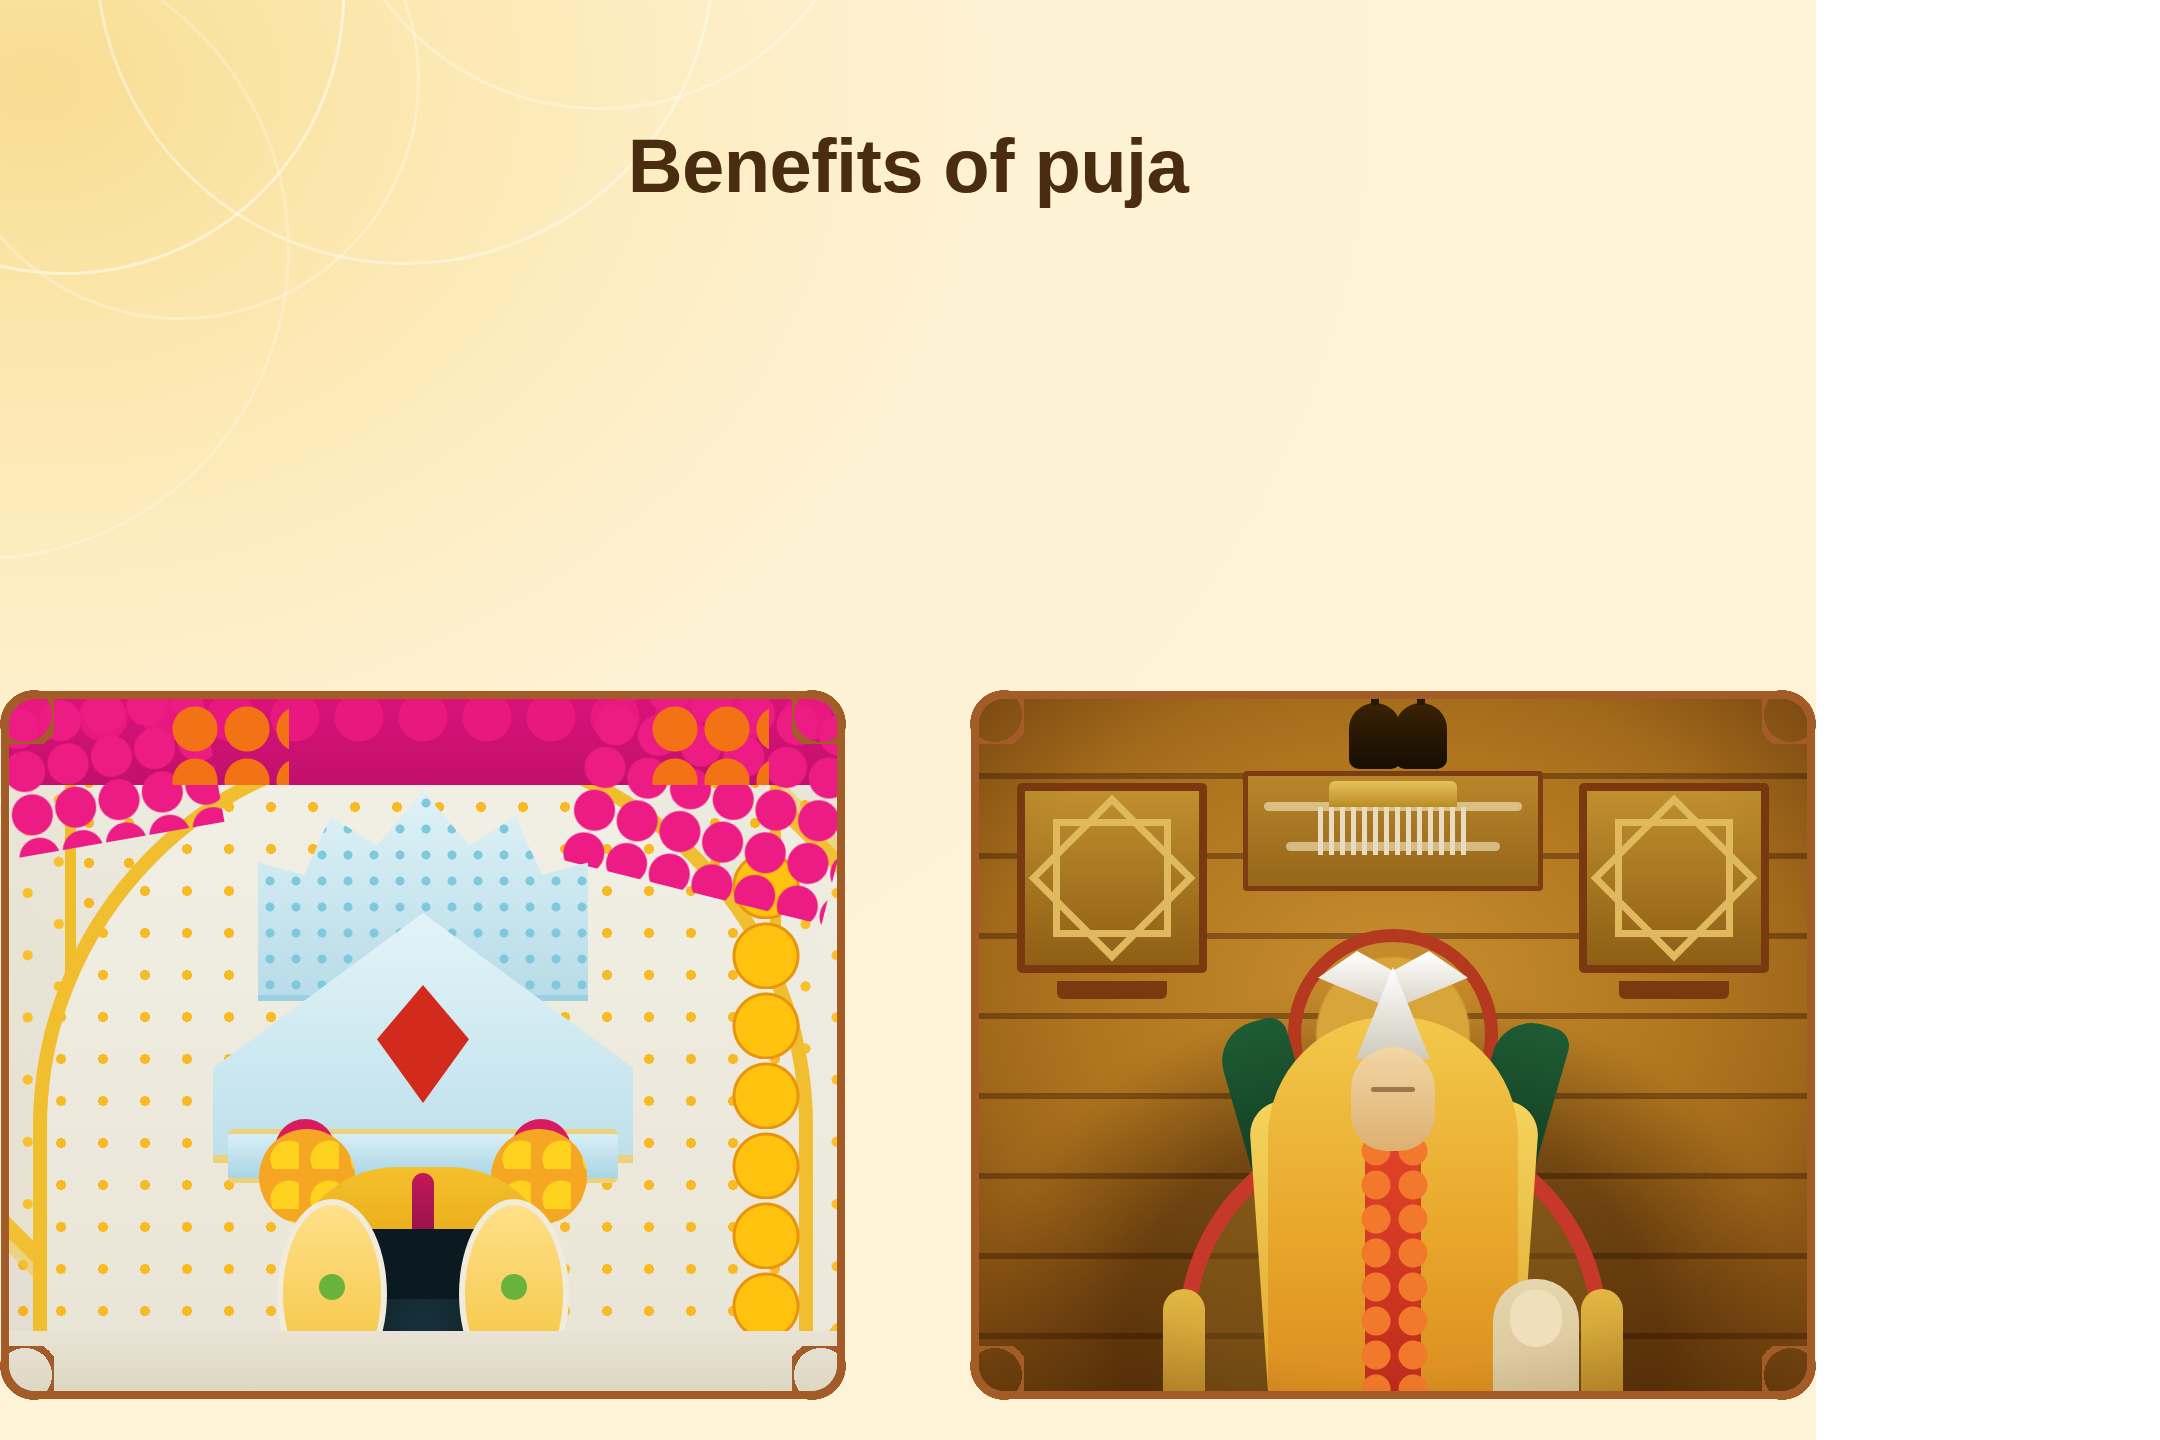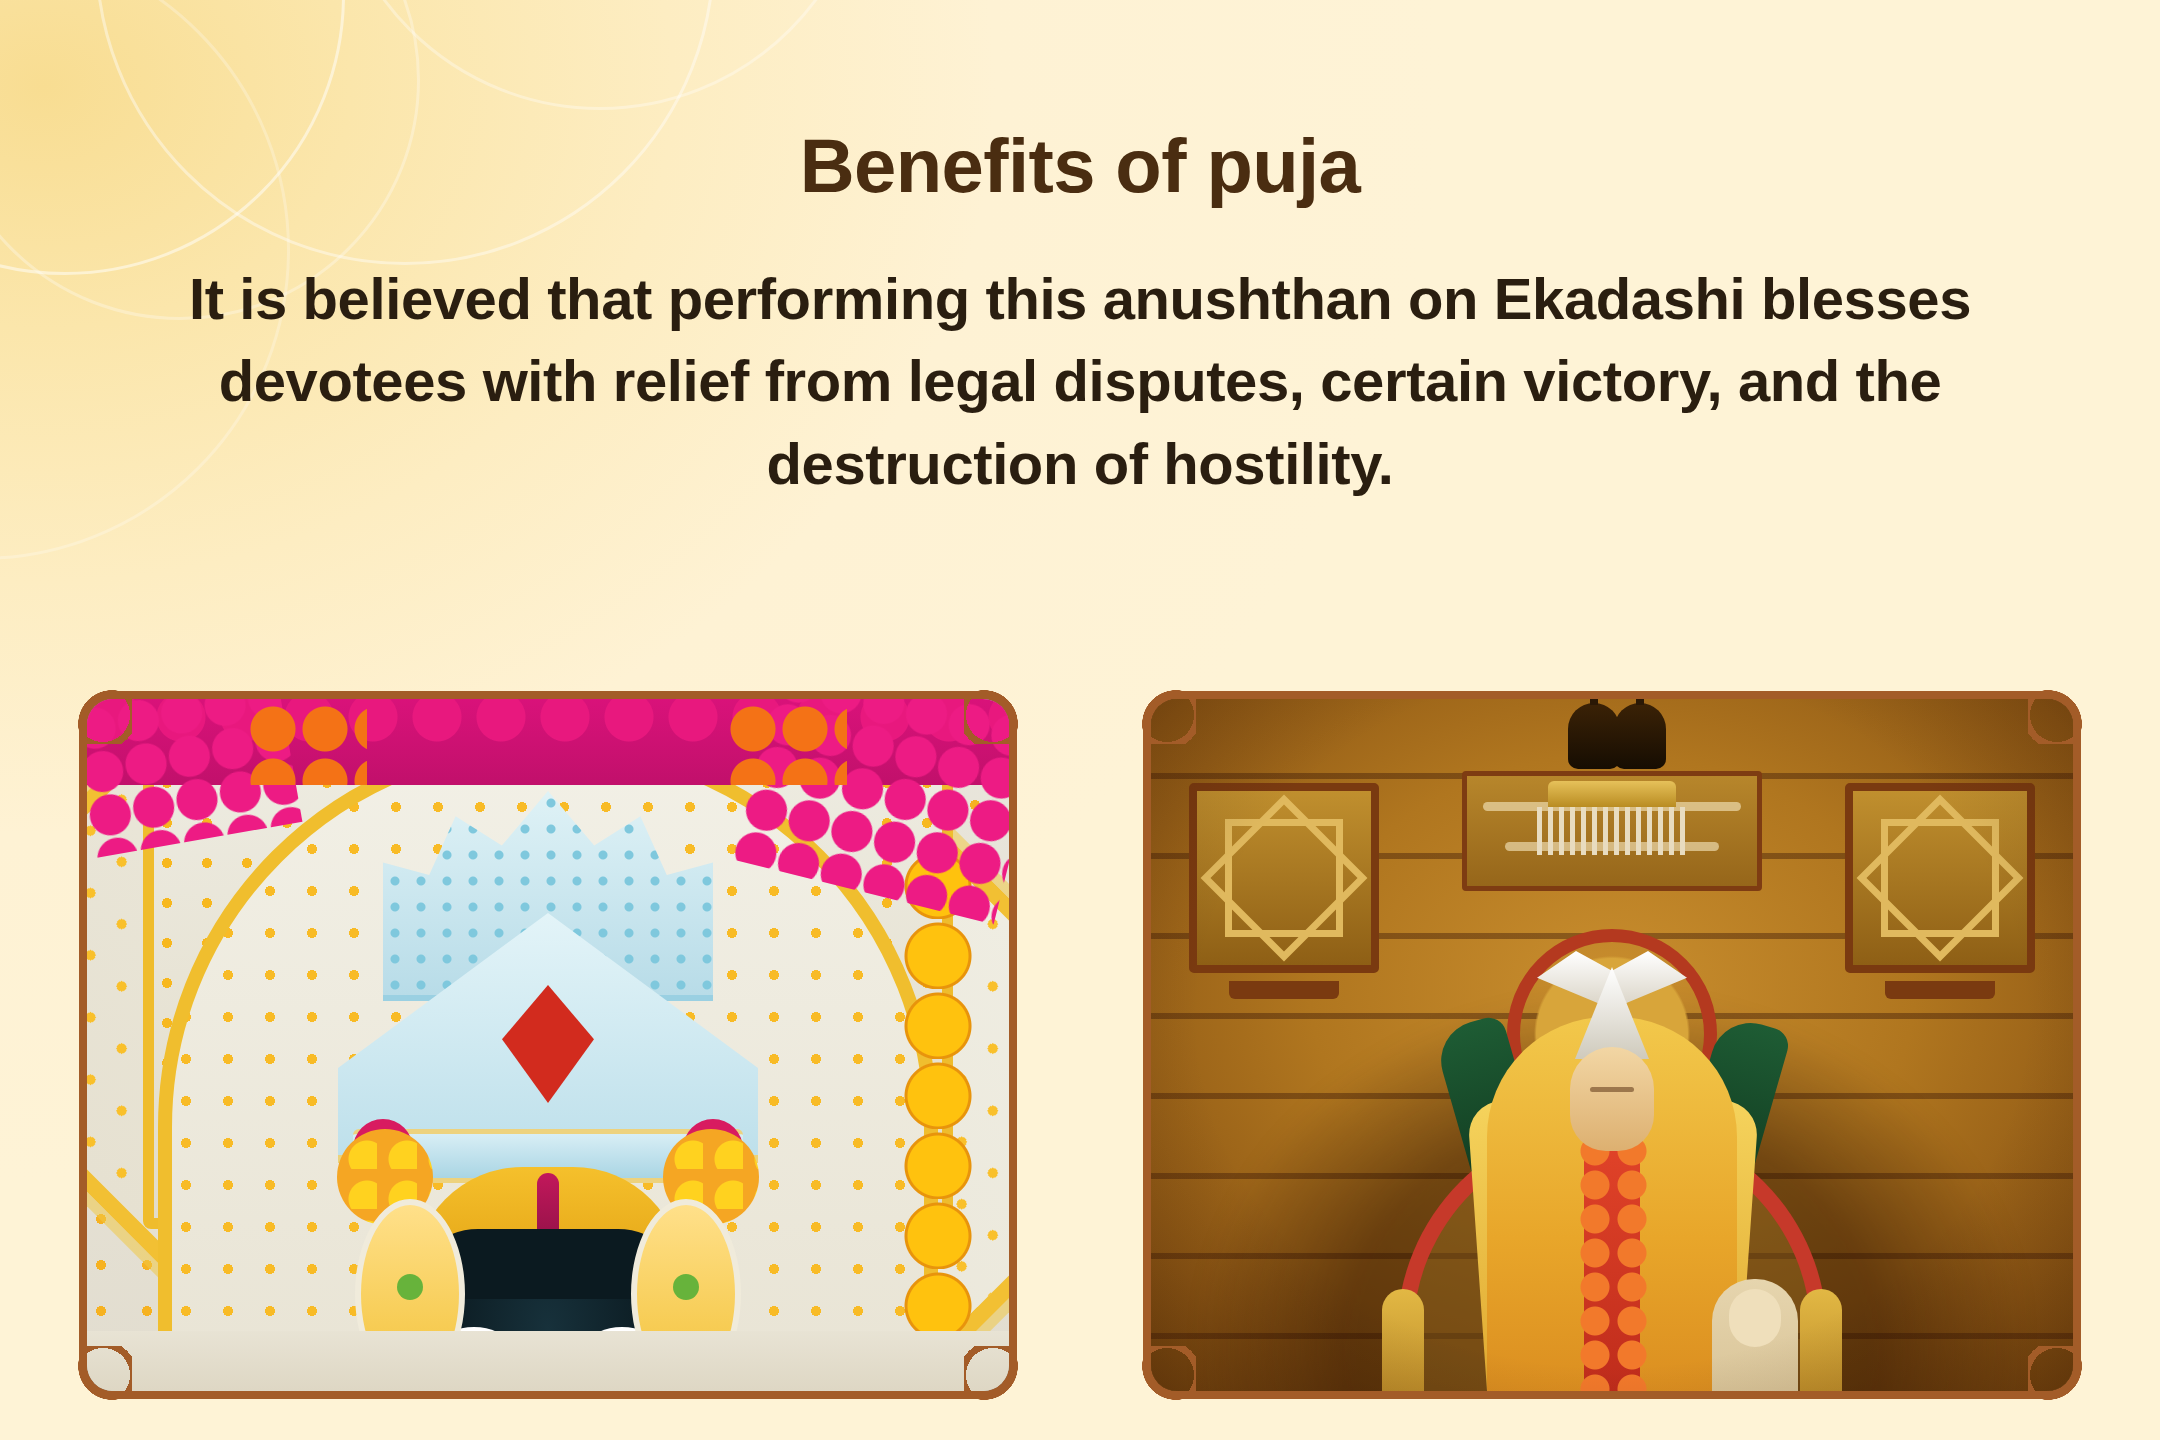--- a/index.html
+++ b/index.html
@@ -6,21 +6,21 @@
   * { margin:0; padding:0; box-sizing:border-box; }
 
   html,body{
     width:2160px; height:1440px;
     overflow:hidden;
     font-family:"Liberation Sans", sans-serif;
   }
 
   #slide{
     position:relative;
-    width:2160px; height:1440px;
+    width:1816px; height:1440px;
     background:
       radial-gradient(ellipse 1400px 1100px at 2% 6%,  #F8DD92 0%, #FBE6AB 22%, #FDEDC2 45%, #FEF2D4 68%, #FEF3D6 100%),
       linear-gradient(135deg, #F7DB8C 0%, #FBE7AE 26%, #FDEFC9 55%, #FEF2D5 100%);
     overflow:hidden;
   }
 
   
   .deco-layer{
     position:absolute; inset:0;
     pointer-events:none;
@@ -488,21 +488,20 @@
   <div class="deco-layer">
     <span class="ring r1"></span>
     <span class="ring r2"></span>
     <span class="ring r3"></span>
     <span class="ring r4"></span>
     <span class="ring r5"></span>
   </div>
 
   <div class="content">
     <h1 class="page-title">Benefits of puja</h1>
-    <p class="page-body">It is believed that performing this anushthan on Ekadashi blesses devotees with relief from legal disputes, certain victory, and the destruction of hostility.</p>
   </div>
 
   <div class="gallery">
 
     <div class="card">
       <div class="card-inner">
         <div class="photo-deity">
           <div class="pd-bg"></div>
           <div class="pd-starframe"></div>
           <div class="pd-side l"></div>

